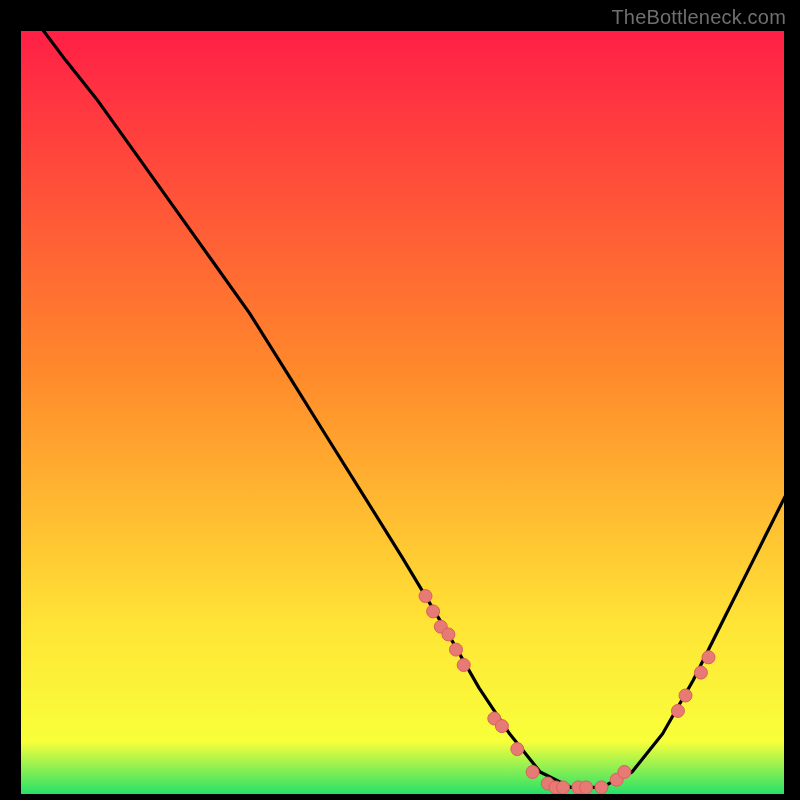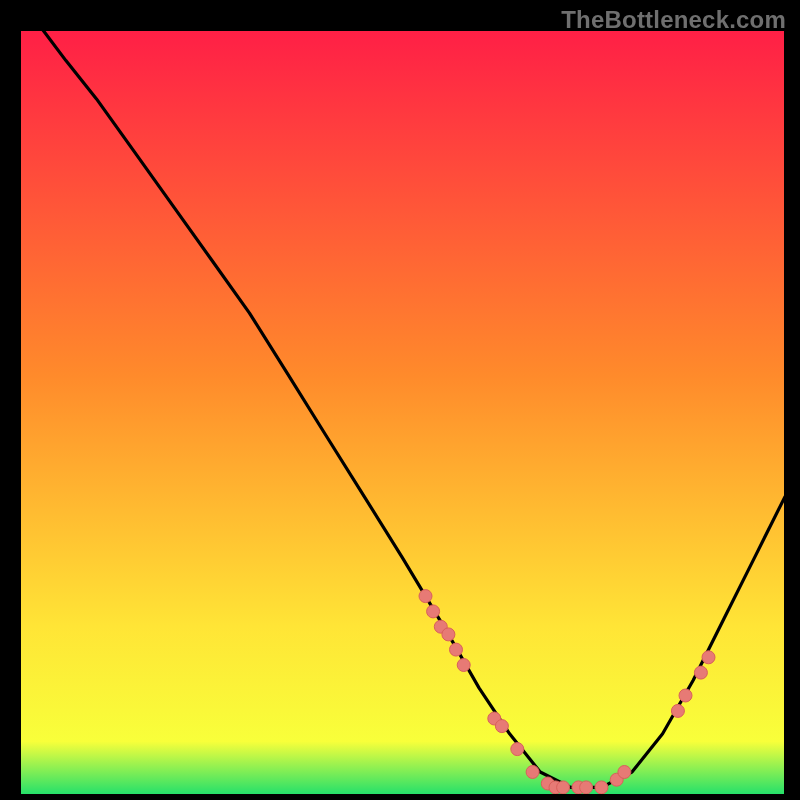--- a/index.html
+++ b/index.html
@@ -24,22 +24,22 @@
     left: 0;
     top: 0;
     width: 765px;
     height: 765px;
   }
   .watermark {
     position: absolute;
     top: 6px;
     right: 14px;
     color: #6f6f6f;
-    font-size: 24px;
-    font-weight: 700;
+    font-size: 20px;
+    font-weight: 400;
     letter-spacing: 0.2px;
     user-select: none;
   }
   svg { display: block; }
 </style>
 </head>
 <body>
 
 <div class="watermark">TheBottleneck.com</div>
 

